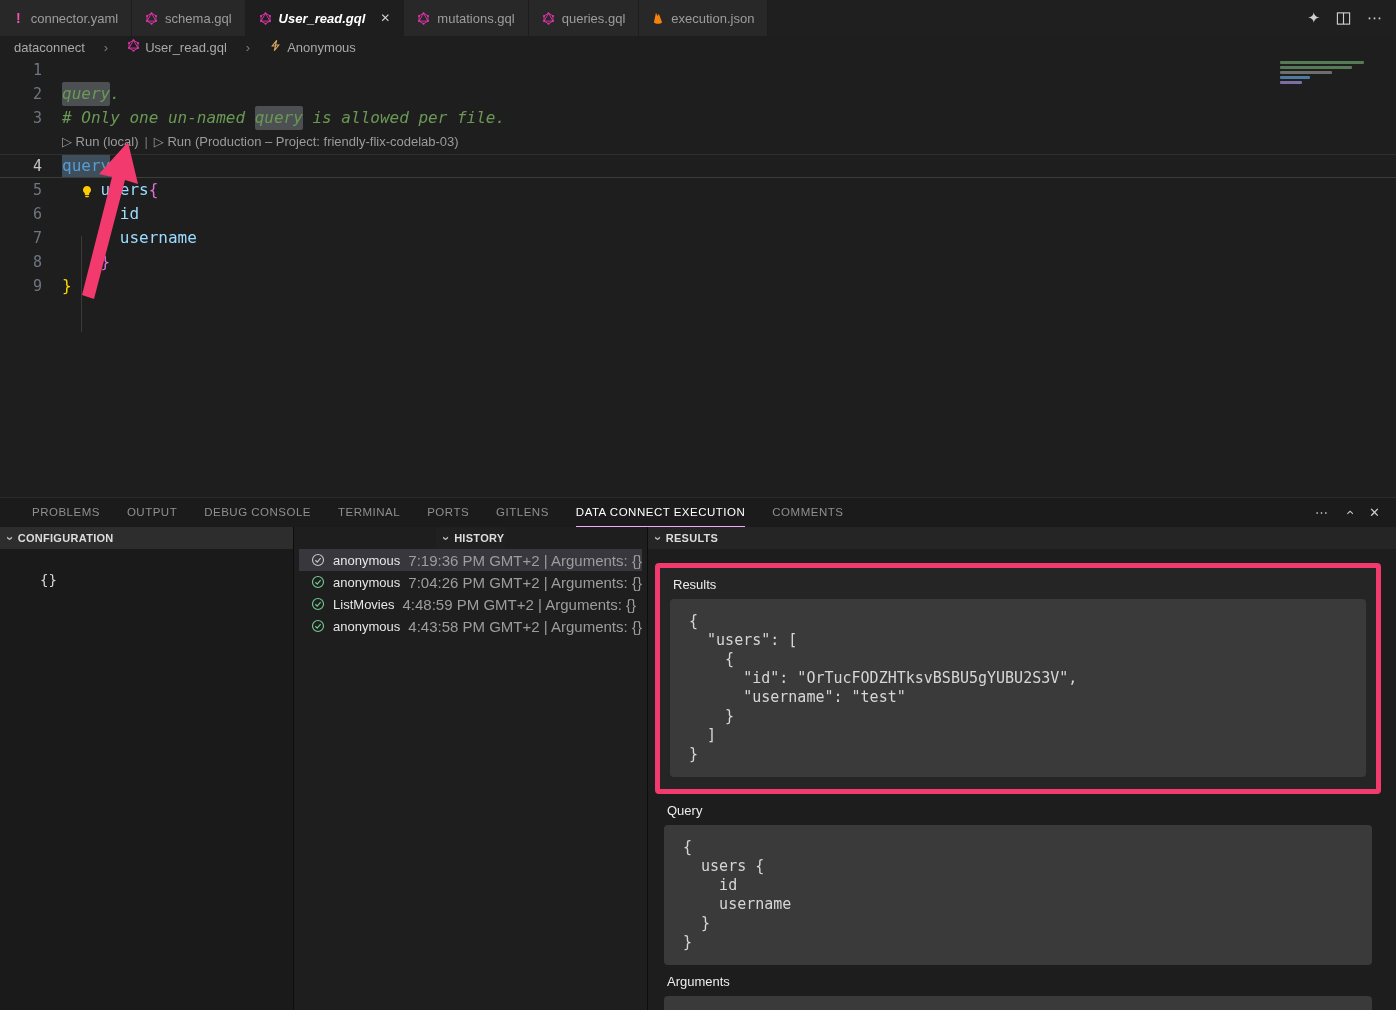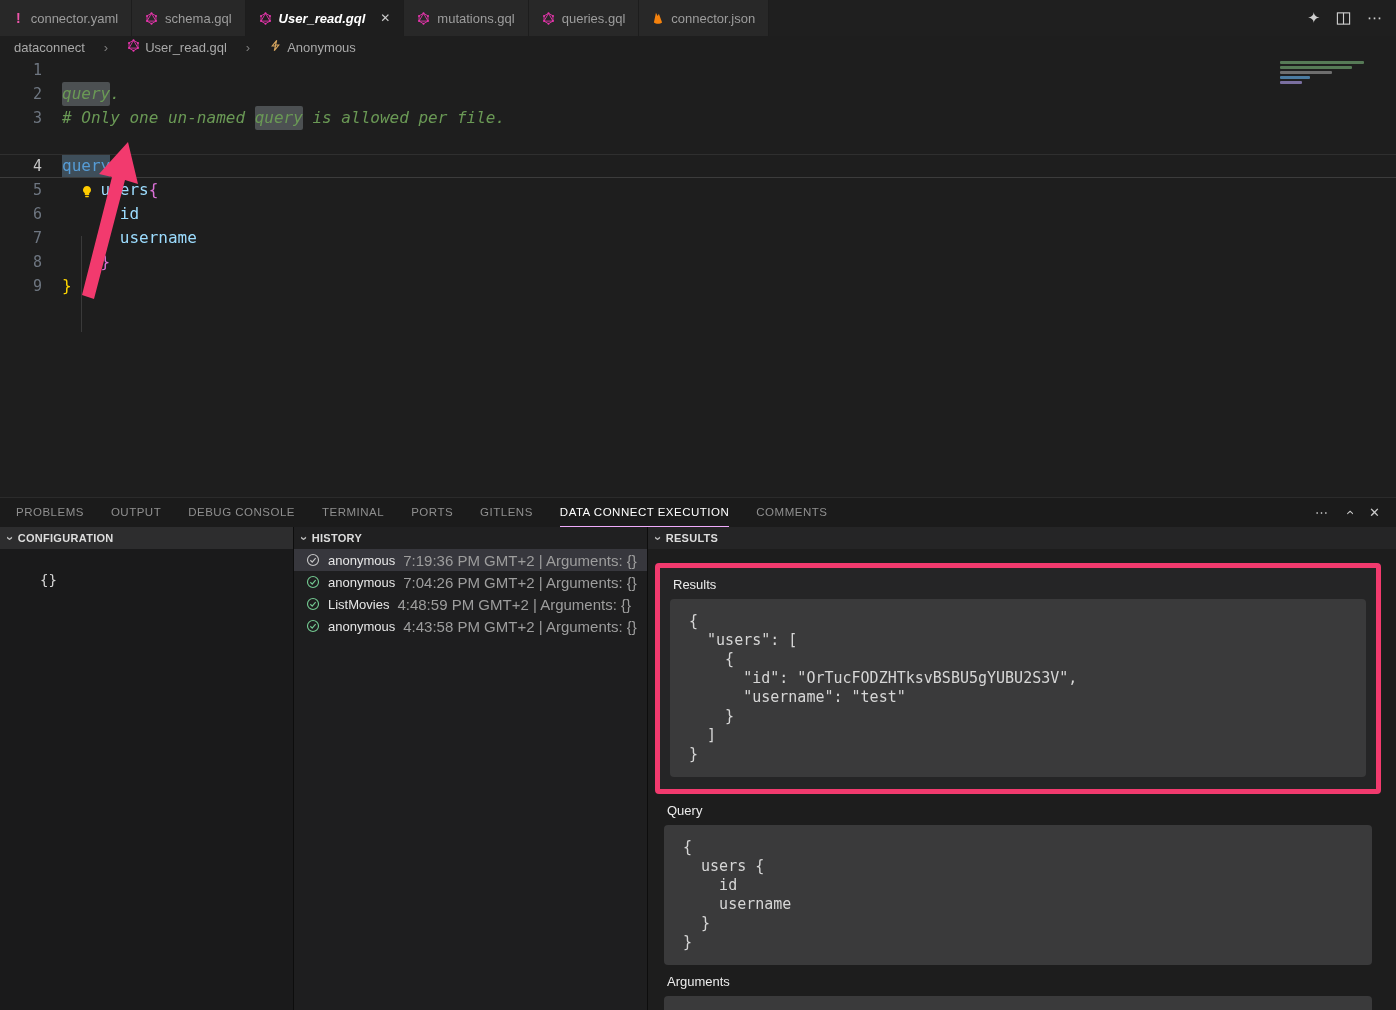--- a/index.html
+++ b/index.html
@@ -55,21 +55,21 @@
   .minimap { position:absolute; top:3px; right:4px; width:112px; height:40px; z-index:2; }
   .mmrow { height:3px; margin-bottom:2px; border-radius:1px; }
 
   
   .annot-arrow { position:absolute; left:0; top:0; width:1396px; height:497px;
     pointer-events:none; z-index:6; }
 
   
   .panel { position:absolute; left:0; top:497px; width:1396px; height:513px;
     background:#1b1b1b; border-top:1px solid #2b2b2b; }
-  .panel-tabs { height:29px; display:flex; align-items:center; padding-left:16px;
+  .panel-tabs { height:29px; display:flex; align-items:center; padding-left:32px;
     gap:27px; }
   .ptab { font-size:11.5px; letter-spacing:.5px; color:#8f8f8f; cursor:pointer;
     height:100%; display:flex; align-items:center; border-bottom:1px solid transparent; }
   .ptab.active { color:#ffffff; border-bottom:1px solid #f0abfc; }
   .panel-actions { margin-left:auto; display:flex; align-items:center; gap:18px;
     padding-right:16px; color:#cccccc; font-size:13px; }
   .pact { cursor:pointer; }
   .chev-up { display:inline-block; transform:rotate(-90deg); font-size:15px; }
   .chev-dn { display:inline-block; transform:rotate(90deg); font-size:13px; color:#bbbbbb; }
 
@@ -86,21 +86,21 @@
     padding-bottom:7px; border-bottom:1px solid transparent; }
   .cfgtab.active { color:#ffffff; border-bottom:1px solid #ffffff; }
   .braces { font-family:"DejaVu Sans Mono", monospace; font-size:14px;
     color:#d4d4d4; margin:23px 0 0 40px; }
   .rerun { position:absolute; left:20px; bottom:11px; width:252px; height:27px;
     background:#1f6fac; color:#ffffff; font-size:13px; border:none; border-radius:3px;
     display:flex; align-items:center; justify-content:center; cursor:pointer;
     font-family:"Liberation Sans", sans-serif; }
 
   .col-history { width:354px; flex:none; background:#1e1e1f; border-right:1px solid #0d0d0d;
-    display:flex; flex-direction:column; }
+    display:flex; flex-direction:column;align-items:center; }
   .col-history .col-header { background:#202021; }
   .hrow { height:22px; display:flex; align-items:center; gap:8px; padding-left:12px;
     font-size:13px; cursor:pointer; flex:none; }
   .hrow.selected { background:#37373d; }
   .hname { color:#e6e6e6; }
   .hdetail { color:#9d9d9d; font-size:15px; }
 
   .col-results { flex:1; background:#1d1d1d; overflow:hidden; display:flex;
     flex-direction:column; }
   .col-results .col-header { background:#252526; }
@@ -202,21 +202,21 @@
             </svg>
           </span>
           <span class="tablabel">queries.gql</span>
         </div>
         <div class="tab">
           <span class="tabicon">
             <svg width="12" height="14" viewBox="0 0 14 16">
               <path fill="#f5820d" d="M2.2 13.2 L4.6 1.8 L6.6 5.6 L8 2.9 L11.8 13.2 C9.4 15.4 4.6 15.4 2.2 13.2 Z"></path>
             </svg>
           </span>
-          <span class="tablabel">connector.json</span>
+          <span class="tablabel">execution.json</span>
         </div>
       </div>
     <div class="tabbar-actions">
       <span class="tb-act" id="act-sparkle">✦</span>
       <span class="tb-act">
         <svg width="15" height="15" viewBox="0 0 16 16">
             <rect x="1.5" y="2" width="13" height="12" fill="none" stroke="#cfcfcf" stroke-width="1.2"></rect>
             <line x1="8" y1="2" x2="8" y2="14" stroke="#cfcfcf" stroke-width="1.2"></line>
           </svg>
       </span>
@@ -253,21 +253,21 @@
           </svg></span>
         <span>Anonymous</span>
       </span>
     </div>
 
   <div class="editor">
     <div class="lines" id="editor-lines">
         <div class="eline"><span class="gutter">1</span></div>
         <div class="eline"><span class="gutter">2</span><span class="tok-comment tok-box">query</span><span class="tok-comment">.</span></div>
         <div class="eline"><span class="gutter">3</span><span class="tok-comment"># Only one un-named </span><span class="tok-comment tok-box">query</span><span class="tok-comment"> is allowed per file.</span></div>
-        <div class="eline codelens-row"><span class="gutter"></span></div>
+        <div class="eline codelens-row"><span class="gutter"></span><span><span class="lens-link">▷ Run (local)</span><span class="lens-sep">|</span><span class="lens-link">▷ Run (Production – Project: friendly-flix-codelab-03)</span></span></div>
         <div class="eline current"><span class="gutter">4</span><div class="currentline-frame" style="top: 0px;"></div><span class="tok-keyword tok-sel">query</span><span class="tok-plain"> </span><span class="tok-bracket1">{</span></div>
         <div class="eline"><span class="gutter">5</span><span class="tok-plain">    </span><span class="tok-field">users</span><span class="tok-bracket2">{</span><span class="bulb"><svg width="14" height="15" viewBox="0 0 16 16">
               <path fill="#ffcc00" d="M8 1.6a4.6 4.6 0 0 1 2.5 8.4V12H5.5v-2A4.6 4.6 0 0 1 8 1.6z"></path>
               <rect x="5.9" y="12.8" width="4.2" height="1.7" rx=".5" fill="#ffcc00"></rect>
             </svg></span></div>
         <div class="eline"><span class="gutter">6</span><span class="tok-plain">      </span><span class="tok-field">id</span></div>
         <div class="eline"><span class="gutter">7</span><span class="tok-plain">      </span><span class="tok-field">username</span></div>
         <div class="eline"><span class="gutter">8</span><span class="tok-plain">    </span><span class="tok-bracket2">}</span></div>
         <div class="eline"><span class="gutter">9</span><span class="tok-bracket1">}</span></div>
       </div>

